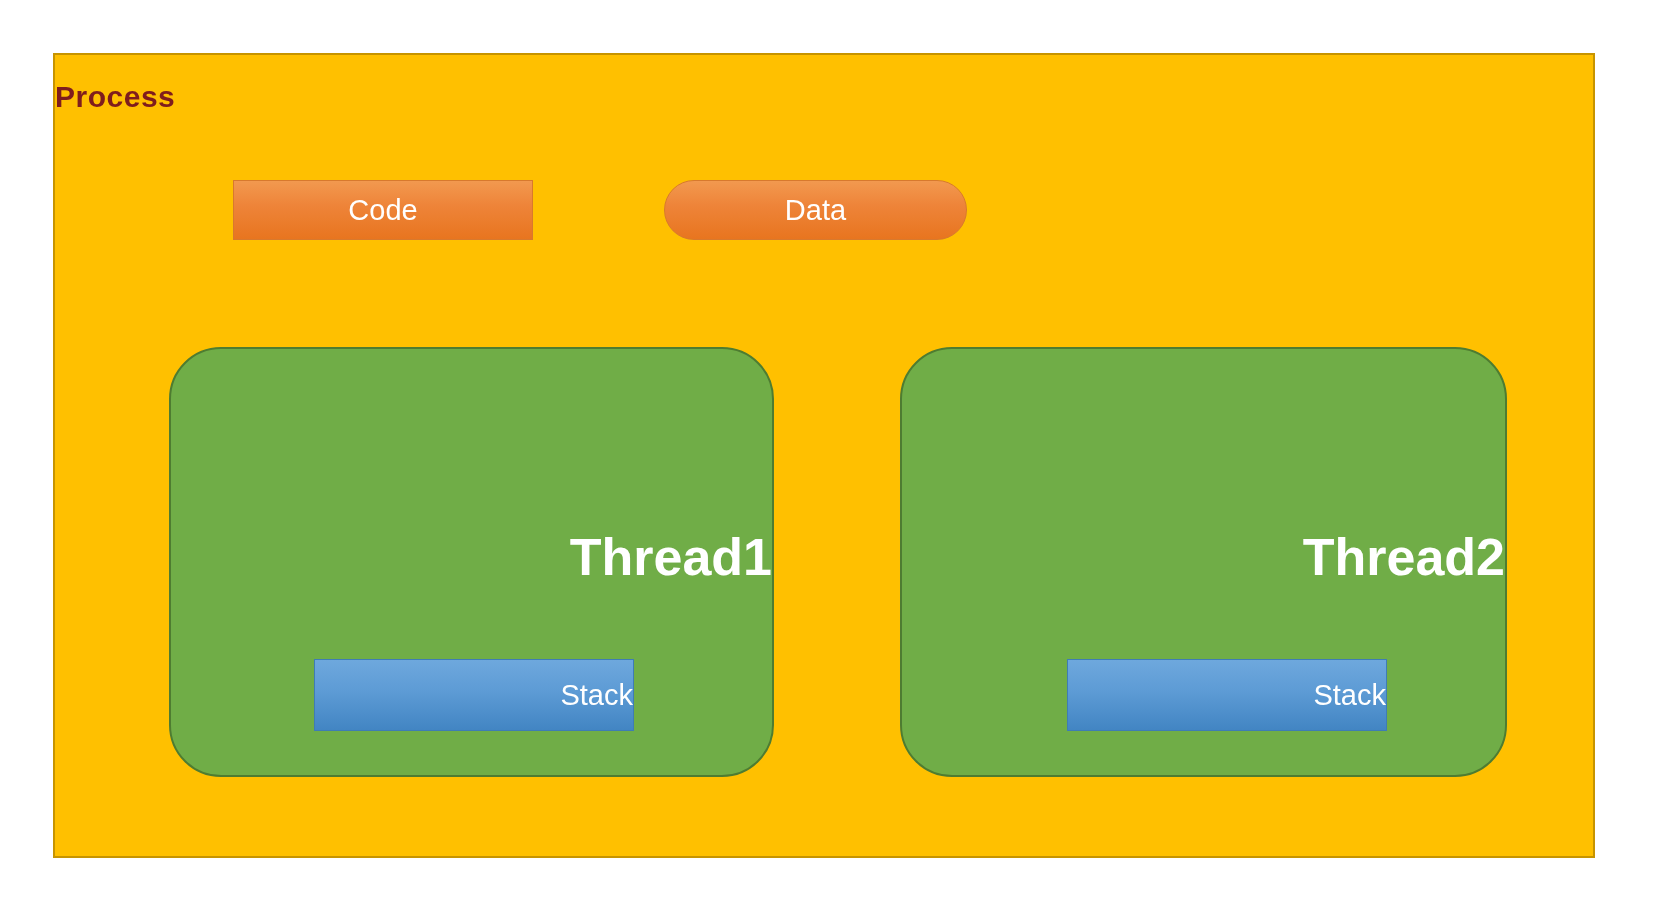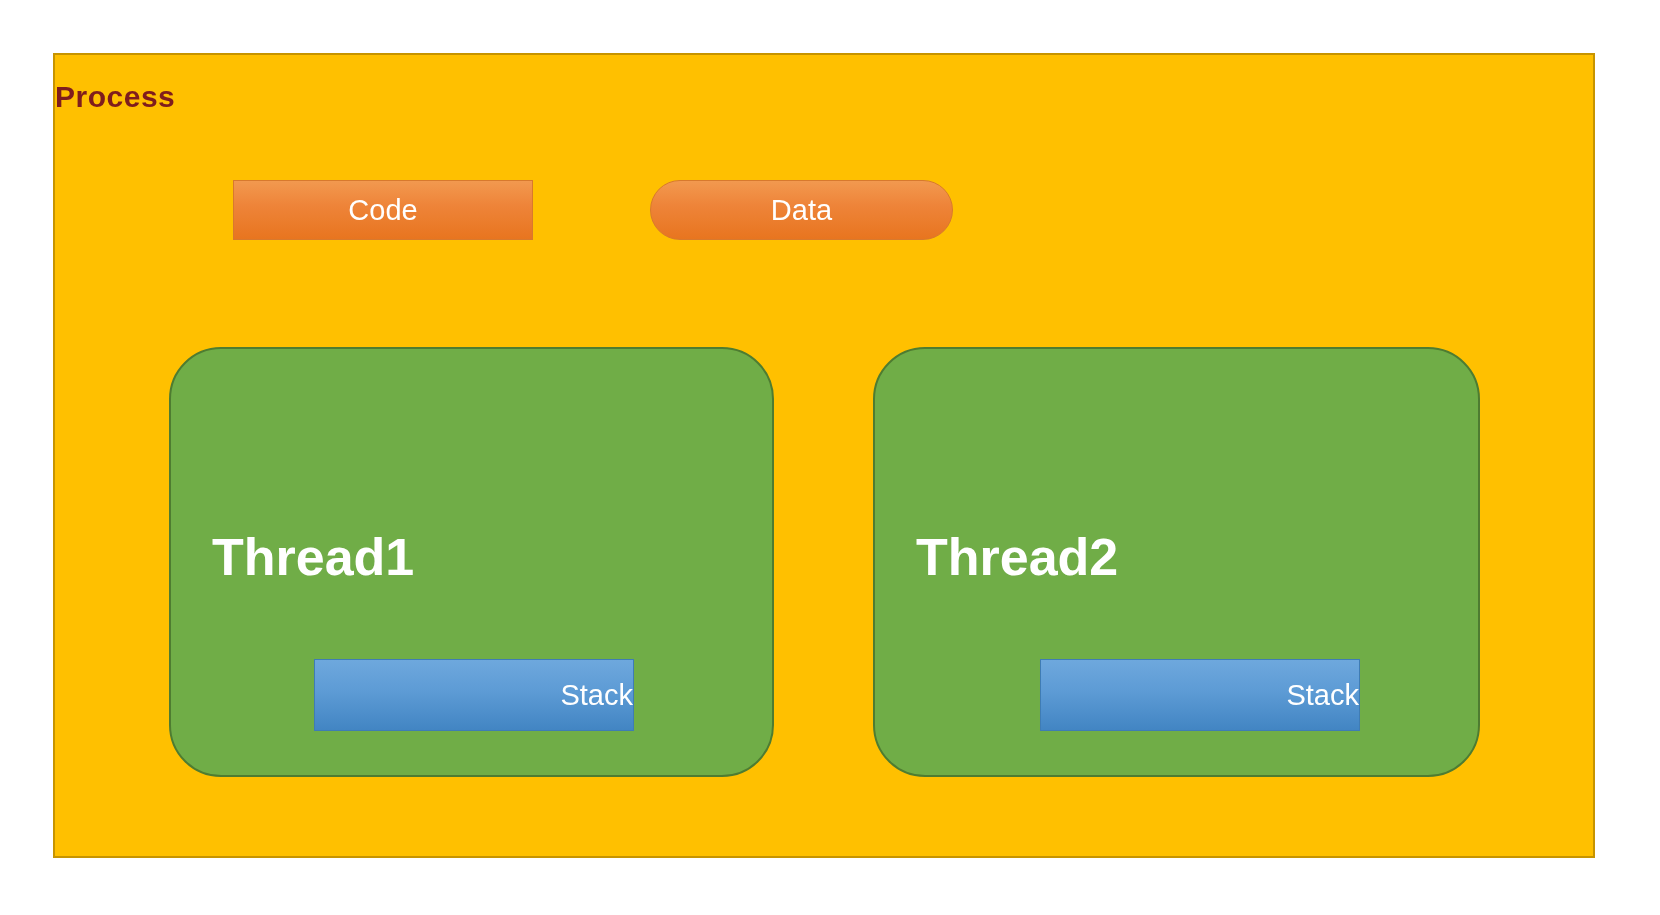--- a/index.html
+++ b/index.html
@@ -56,48 +56,47 @@
     display: flex;
     align-items: center;
     justify-content: center;
     color: #ffffff;
     font-size: 29px;
     font-weight: normal;
     line-height: 1;
     white-space: nowrap;
   }
   .seg-code { left: 150px; top: 125px; width: 300px; margin-left: 28px; }
-  .seg-data { left: 595px; top: 125px; width: 303px; border-radius: 30px; }
+  .seg-data { left: 609px; top: 125px; width: 303px; border-radius: 30px; }
   .seg-heap { left: 1044px; top: 125px; width: 303px; }
 
   
   .thread {
     position: absolute;
     top: 292px;
     height: 430px;
     background: #70ad47;
     border: 2px solid #4e7c31;
     border-radius: 52px;
     box-sizing: border-box;
   }
   .thread-1 { left: 114px; width: 605px; }
-  .thread-2 { left: 818px; width: 607px; }
+  .thread-2 { left: 845px; width: 607px; }
 
   .thread-label {
     position: absolute;
     left: 0;
     top: 180px;
     width: 100%;
-    text-align: left;
+    text-align: right;
     color: #ffffff;
     font-size: 52px;
     font-weight: bold;
     line-height: 1.1;
     white-space: nowrap;
-    padding-left: 41px;
   }
 
   
   .stack {
     position: absolute;
     top: 310px;
     width: 320px;
     height: 72px;
     background: linear-gradient(to bottom, #6ea8dd 0%, #5d9bd5 45%, #4285c3 100%);
     border: 1px solid #3f7cb4;

